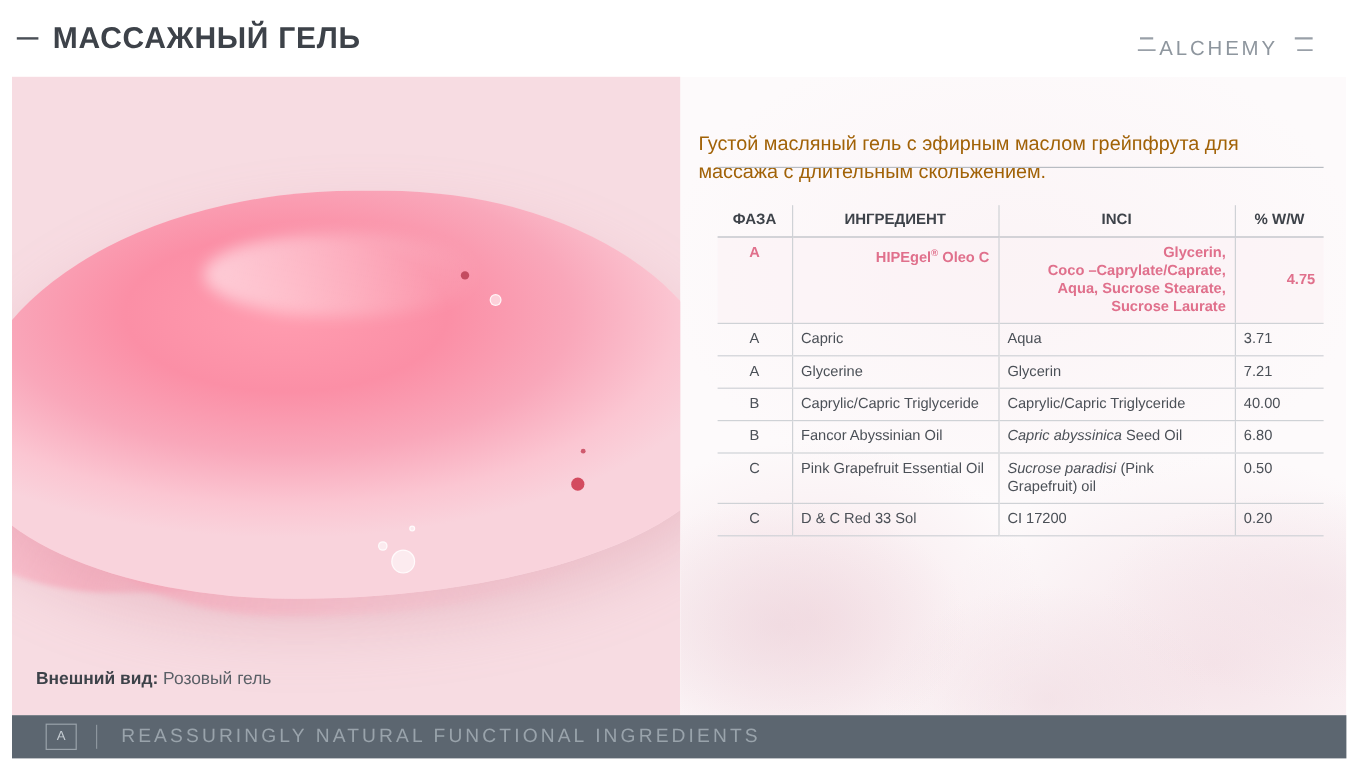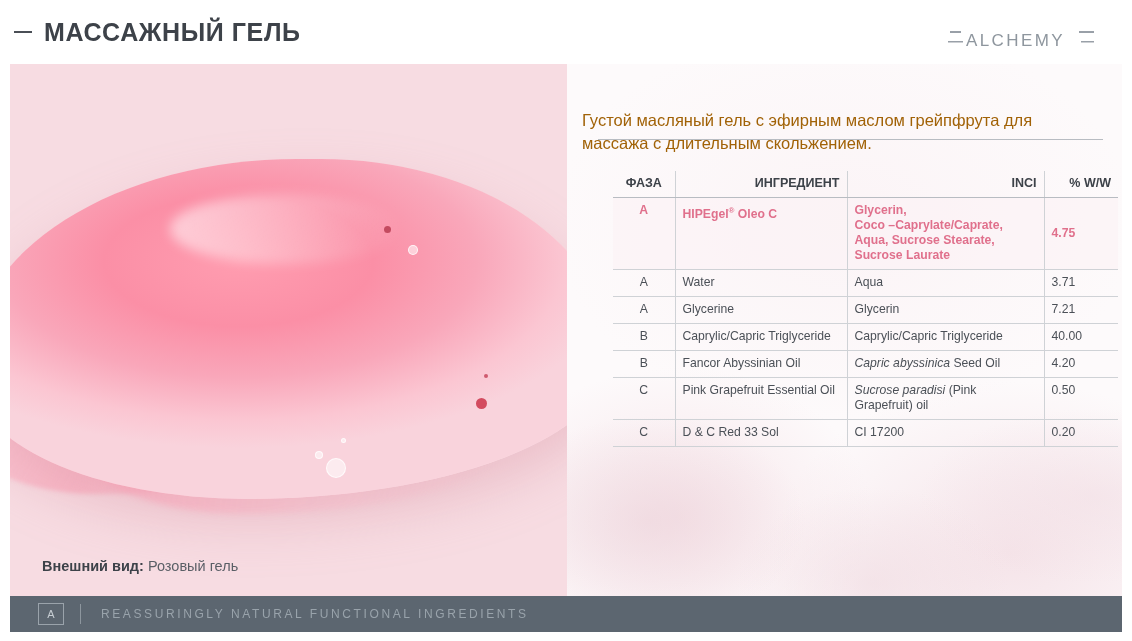--- a/index.html
+++ b/index.html
@@ -96,21 +96,21 @@
   }
   .bubble {
     position: absolute;
     border-radius: 50%;
     background: rgba(255,255,255,0.55);
     border: 1px solid rgba(255,255,255,0.8);
   }
 
   .image-caption {
     position: absolute;
-    left: 32px; bottom: 20px;
+    left: 20px; bottom: 20px;
     font-size: 14.5px;
     color: #3d4249;
     line-height: 20px;
   }
   .image-caption b { font-weight: bold; }
   .image-caption .val { color: #5a5f66; }
 
   
   .content-panel {
     position: absolute;
@@ -148,31 +148,31 @@
   .desc-rule {
     position: absolute;
     left: 31px; top: 75px;
     width: 505px; height: 1px;
     background: #b8bcc2;
   }
 
   
   .tbl-wrap {
     position: absolute;
-    left: 46px; top: 107px;
+    left: 31px; top: 107px;
     width: 505px;
   }
   table.formula {
     width: 505px;
     border-collapse: collapse;
     font-size: 12.2px;
     color: #4b5057;
   }
   table.formula th {
-    text-align: right;
+    text-align: center;
     font-weight: bold;
     font-size: 12.5px;
     color: #3d4249;
     padding: 5px 7px 7px 7px;
     border-bottom: 1px solid #b8bcc2;
     vertical-align: bottom;
   }
   table.formula td {
     padding: 5px 7px 6px 7px;
     border-bottom: 1px solid #cfd2d6;
@@ -193,20 +193,21 @@
   table.formula th:nth-child(3),
   table.formula th:nth-child(4),
   table.formula td:nth-child(2),
   table.formula td:nth-child(3),
   table.formula td:nth-child(4) { border-left: 1px solid #cfd2d6; }
 
   tr.highlight td {
     color: #e0708c;
     font-weight: bold;
     background: rgba(252,242,245,0.6);
+    text-align: right;
   }
   tr.highlight td:nth-child(4) { vertical-align: middle; }
   .ital { font-style: italic; }
   .sup { font-size: 8px; vertical-align: super; }
 
   
   .footer {
     position: absolute;
     left: 10px; bottom: 9px;
     width: 1112px; height: 36px;
@@ -226,21 +227,21 @@
     letter-spacing: 0;
   }
   .footer-sep {
     width: 1px; height: 20px;
     background: #8d969e;
     margin-left: 16px;
   }
   .footer-tag {
     margin-left: 20px;
     color: #99a3ab;
-    font-size: 12px;
+    font-size: 16px;
     letter-spacing: 2.6px;
     text-transform: uppercase;
     text-align: center;
   }
 </style>
 </head>
 <body>
 
 <div class="slide">
 
@@ -298,41 +299,41 @@
         </thead>
         <tbody id="tbody">
             <tr class="highlight">
               <td>A</td>
               <td>HIPEgel<span class="sup">®</span> Oleo C</td>
               <td>Glycerin,<br>Coco –Caprylate/Caprate,<br>Aqua, Sucrose Stearate,<br>Sucrose Laurate</td>
               <td>4.75</td>
             </tr>
             <tr>
               <td>A</td>
-              <td>Water</td>
+              <td>Capric</td>
               <td>Aqua</td>
               <td>3.71</td>
             </tr>
             <tr>
               <td>A</td>
               <td>Glycerine</td>
               <td>Glycerin</td>
               <td>7.21</td>
             </tr>
             <tr>
               <td>B</td>
               <td>Caprylic/Capric Triglyceride</td>
               <td>Caprylic/Capric Triglyceride</td>
               <td>40.00</td>
             </tr>
             <tr>
               <td>B</td>
               <td>Fancor Abyssinian Oil</td>
               <td><span class="ital">Capric abyssinica</span> Seed Oil</td>
-              <td>4.20</td>
+              <td>6.80</td>
             </tr>
             <tr>
               <td>C</td>
               <td>Pink Grapefruit Essential Oil</td>
               <td><span class="ital">Sucrose paradisi</span> (Pink Grapefruit) oil</td>
               <td>0.50</td>
             </tr>
             <tr>
               <td>C</td>
               <td>D &amp; C Red 33 Sol</td>

